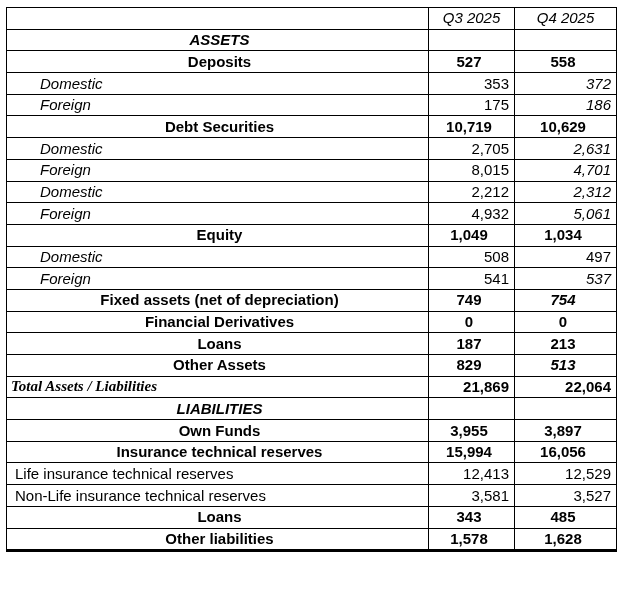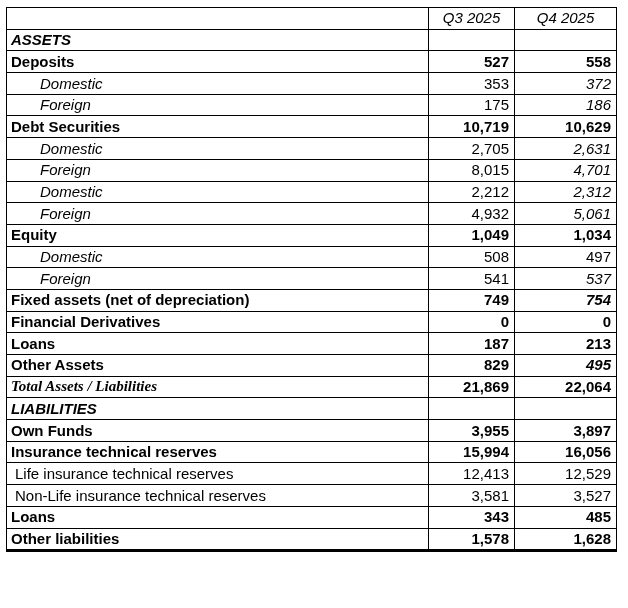--- a/index.html
+++ b/index.html
@@ -44,22 +44,22 @@
     text-align: center;
   }
   td.lbl {
     text-align: left;
     padding-left: 4px;
   }
   td.num {
     text-align: right;
     padding-right: 5px;
   }
-  tr.r-bold td { font-weight: bold; }
-  tr.r-section td.lbl { font-weight: bold; font-style: italic; }
+  tr.r-bold td { font-weight: bold; text-align: center; }
+  tr.r-section td.lbl { font-weight: bold; font-style: italic; text-align: center; }
   tr.r-total td { font-weight: bold; }
   tr.r-total td.lbl { font-style: italic; font-family: Liberation Serif, serif; }
   tr.r-sub1 td.lbl { font-style: italic; padding-left: 33px; }
   tr.r-sub2 td.lbl { padding-left: 8px; }
   td.q4i { font-style: italic; }
 </style>
 </head>
 <body>
 
 <div class="page">
@@ -148,21 +148,21 @@
           <td class="num">0</td>
         </tr>
         <tr class="r-bold">
           <td class="lbl">Loans</td>
           <td class="num">187</td>
           <td class="num">213</td>
         </tr>
         <tr class="r-bold">
           <td class="lbl">Other Assets</td>
           <td class="num">829</td>
-          <td class="num q4i">495</td>
+          <td class="num q4i">513</td>
         </tr>
         <tr class="r-total">
           <td class="lbl">Total Assets / Liabilities</td>
           <td class="num">21,869</td>
           <td class="num">22,064</td>
         </tr>
         <tr class="r-section">
           <td class="lbl">LIABILITIES</td>
           <td class="num"></td>
           <td class="num"></td>

